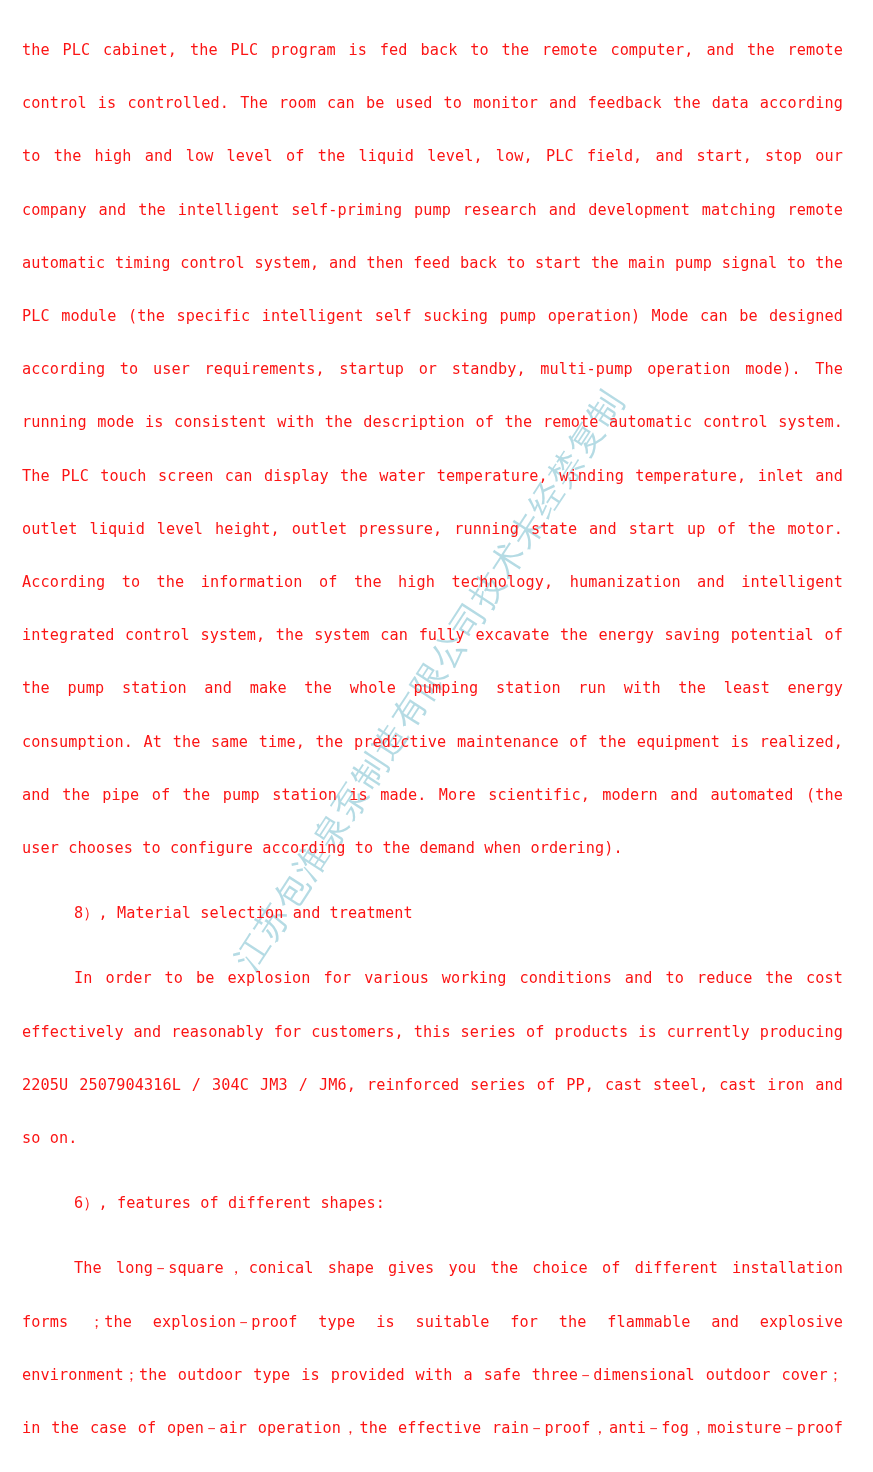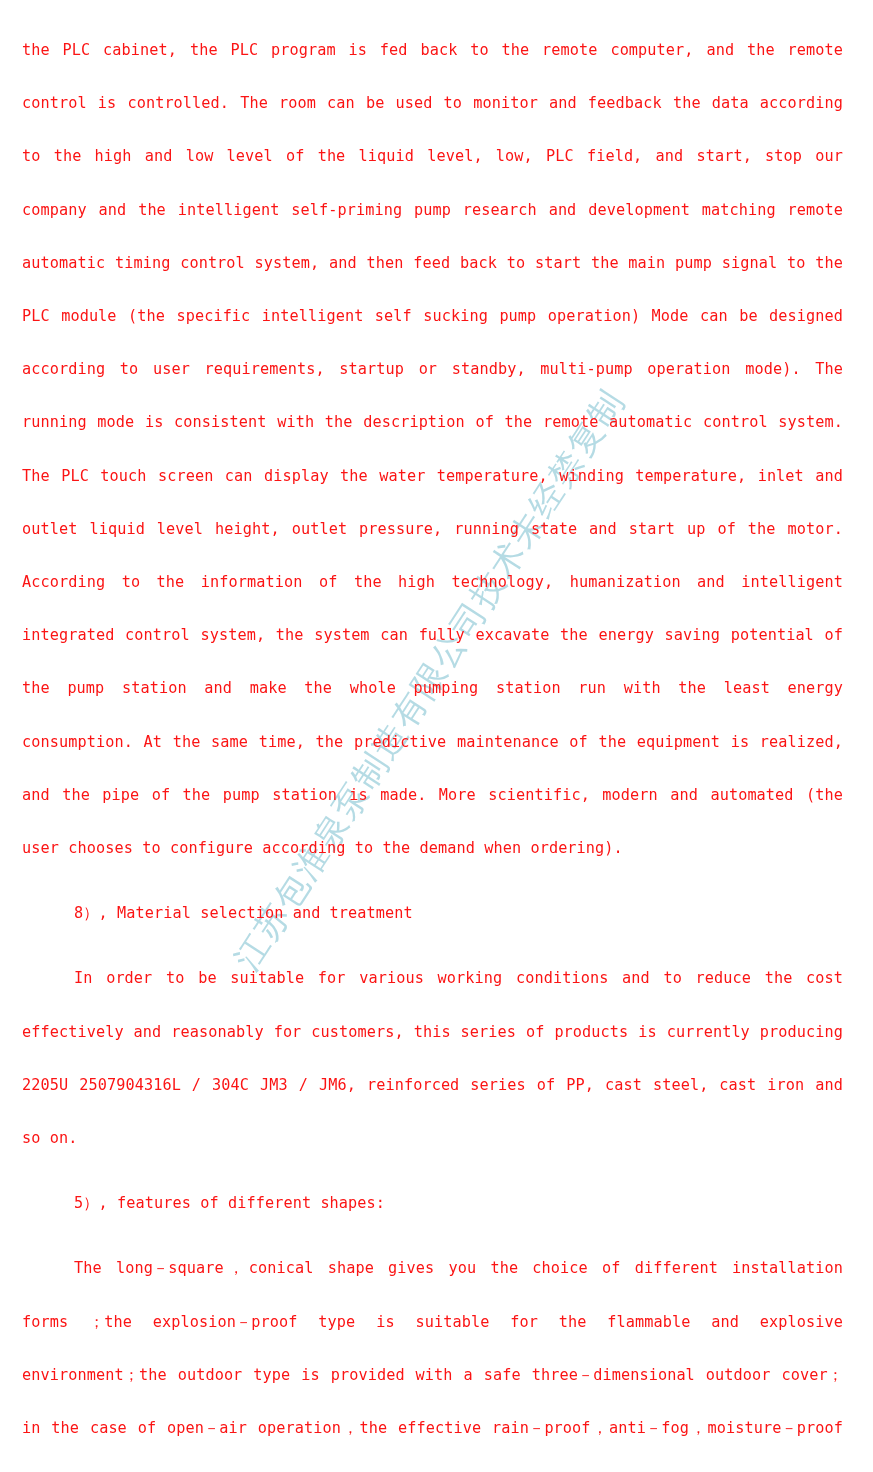--- a/index.html
+++ b/index.html
@@ -70,18 +70,18 @@
 </head>
 <body>
 
 <div id="page">
 
   <div class="watermark">江苏包淮泉泵制造有限公司技术未经禁复制</div>
 
   <div class="doc">
     <p class="just">the PLC cabinet, the PLC program is fed back to the remote computer, and the remote control is controlled. The room can be used to monitor and feedback the data according to the high and low level of the liquid level, low, PLC field, and start, stop our company and the intelligent self-priming pump research and development matching remote automatic timing control system, and then feed back to start the main pump signal to the PLC module (the specific intelligent self sucking pump operation) Mode can be designed according to user requirements, startup or standby, multi-pump operation mode). The running mode is consistent with the description of the remote automatic control system. The PLC touch screen can display the water temperature, winding temperature, inlet and outlet liquid level height, outlet pressure, running state and start up of the motor. According to the information of the high technology, humanization and intelligent integrated control system, the system can fully excavate the energy saving potential of the pump station and make the whole pumping station run with the least energy consumption. At the same time, the predictive maintenance of the equipment is realized, and the pipe of the pump station is made. More scientific, modern and automated (the user chooses to configure according to the demand when ordering).</p>
     <p class="indent nofill">8）, Material selection and treatment</p>
-    <p class="indent just">In order to be suitable for various working conditions and to reduce the cost effectively and reasonably for customers, this series of products is currently producing 2205U 2507904316L / 304C JM3 / JM6, reinforced series of PP, cast steel, cast iron and so on.</p>
-    <p class="indent nofill">5）, features of different shapes:</p>
+    <p class="indent just">In order to be explosion for various working conditions and to reduce the cost effectively and reasonably for customers, this series of products is currently producing 2205U 2507904316L / 304C JM3 / JM6, reinforced series of PP, cast steel, cast iron and so on.</p>
+    <p class="indent nofill">6）, features of different shapes:</p>
     <p class="indent just">The long－square，conical shape gives you the choice of different installation forms ；the explosion－proof type is suitable for the flammable and explosive environment；the outdoor type is provided with a safe three－dimensional outdoor cover；in the case of open－air operation，the effective rain－proof，anti－fog，moisture－proof and moisture－proof；and the movable type of the trolley can move the water pump to the work station you need．</p>
   </div>
 
 </div>
 
 </body></html>

